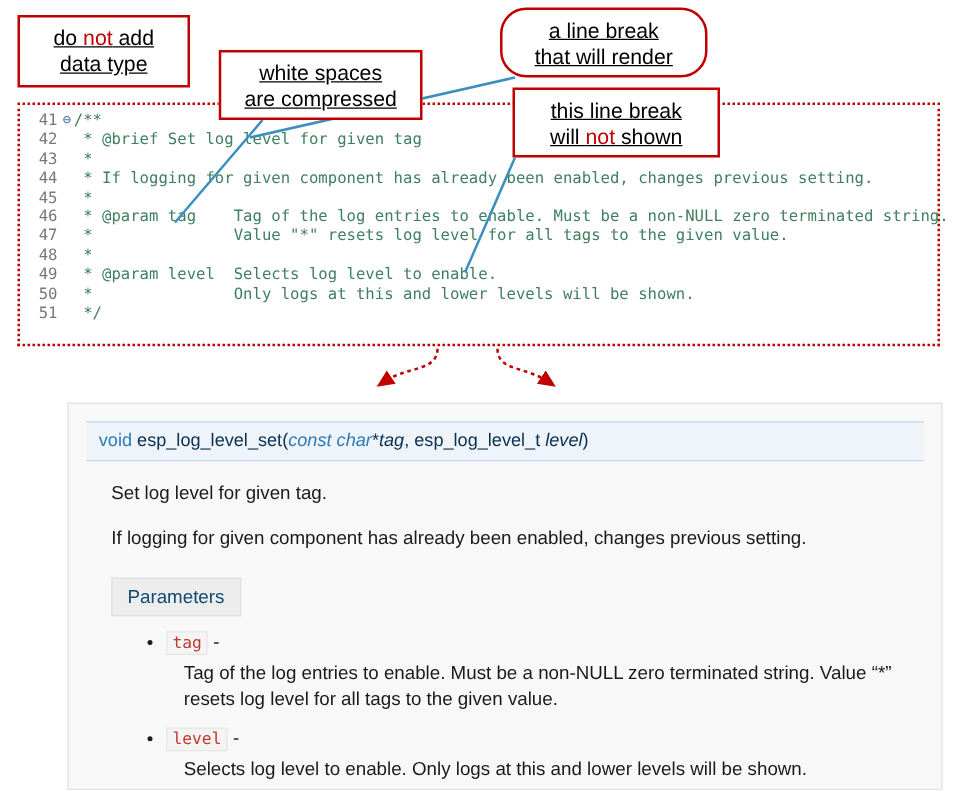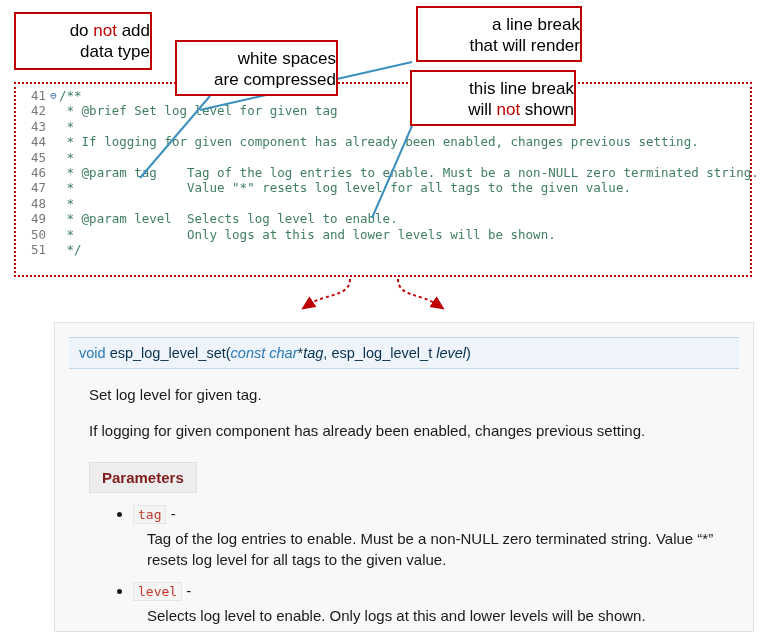--- a/index.html
+++ b/index.html
@@ -16,46 +16,48 @@
   }
 
   
   .callout {
     position: absolute;
     border: 2px solid #c00000;
     background: #ffffff;
     color: #000000;
     font-size: 17px;
     line-height: 1.25;
-    text-align: right;
+    text-align: center;
     padding: 6px 0;
     box-sizing: border-box;
     z-index: 6;
+    text-decoration: underline;
   }
   .callout .hl {
     color: #c00000;
   }
 
   #callout-datatype {
     left: 14px;
     top: 12px;
     width: 138px;
     height: 58px;
   }
   #callout-whitespace {
     left: 175px;
     top: 40px;
     width: 163px;
     height: 56px;
   }
   #callout-linebreak-render {
-    left: 416px;
+    left: 400px;
     top: 6px;
     width: 166px;
     height: 56px;
+    border-radius: 21px;
   }
   #callout-linebreak-norender {
     left: 410px;
     top: 70px;
     width: 166px;
     height: 56px;
   }
 
   
   .leader {
@@ -156,22 +158,22 @@
     color: #1a1a1a;
     line-height: 1.35;
   }
   #params-header {
     display: inline-block;
     margin: 20px 0 0 34px;
     background: #ededed;
     border: 1px solid #e0e0e0;
     padding: 6px 12px;
     font-size: 15px;
-    font-weight: bold;
-    color: #7f1d1d;
+    font-weight: normal;
+    color: #0c4a6e;
   }
   #param-list {
     list-style: disc;
     margin: 12px 14px 0 60px;
     padding: 0 0 0 18px;
   }
   #param-list > li {
     margin-top: 12px;
     font-size: 15px;
     color: #1a1a1a;

